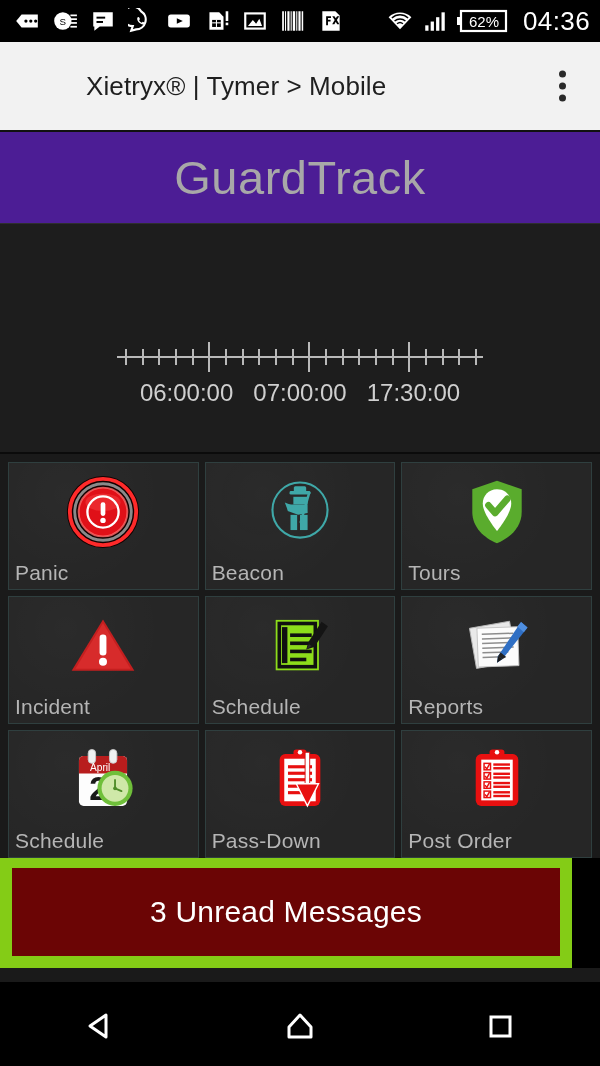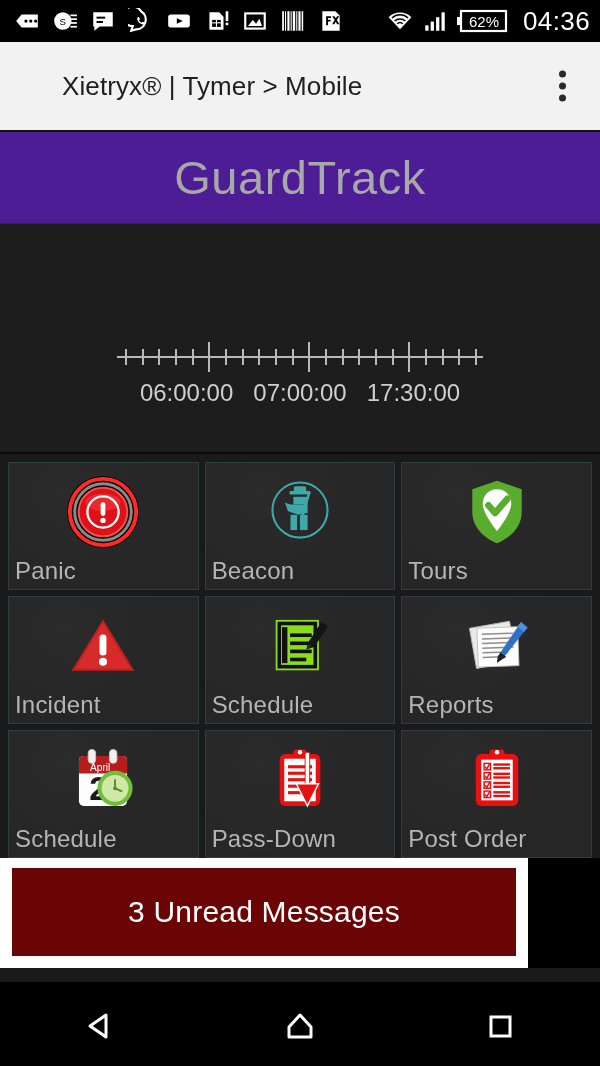--- a/index.html
+++ b/index.html
@@ -21,21 +21,21 @@
   .sb-time{ font-size:26px; letter-spacing:.4px; margin-left:5px; color:#fff; }
   .batt{ display:flex; align-items:center; }
 
   
   .titlebar{
     height:90px; width:600px; background:#f2f2f2;
     display:flex; align-items:center; position:relative;
     border-bottom:2px solid #111;
   }
   .titlebar-text{
-    font-size:26px; color:#1f1f1f; margin-left:62px; letter-spacing:.1px;
+    font-size:26px; color:#1f1f1f; margin-left:86px; letter-spacing:.1px;
     white-space:nowrap;
   }
   .overflow{
     position:absolute; right:30px; top:50%; transform:translateY(-50%);
     width:8px; display:flex; flex-direction:column; gap:5px; align-items:center;
     padding:6px 8px;
   }
   .overflow i{ width:7px; height:7px; border-radius:50%; background:#2a2a2a; display:block; }
 
   
@@ -89,25 +89,25 @@
       #262626;
     border:1px solid #2f3f3f;
     overflow:hidden;
   }
   .tile-icon{
     position:absolute; left:50%; top:7px; transform:translateX(-50%);
     width:92px; height:84px; display:flex; align-items:center; justify-content:center;
   }
   .tile-label{
     position:absolute; left:6px; bottom:4px;
-    font-size:24px; color:#b5b5b5; letter-spacing:.2px;
-  }
-
-  
-  .msgbar-wrap{ width:528px; background:#ffffff; padding:10px 12px 12px 12px; }
+    font-size:21px; color:#b5b5b5; letter-spacing:.2px;
+  }
+
+  
+  .msgbar-wrap{ width:572px; background:#84cc16; padding:10px 12px 12px 12px; }
   .msgbar{
     height:88px; background:#6b0505;
     display:flex; align-items:center; justify-content:center;
   }
   .msgbar-text{ font-size:30px; color:#fff; letter-spacing:.2px; }
 
   
   .navbar{
     width:600px; height:81px; background:#000;
     display:flex; align-items:center; justify-content:space-around;

